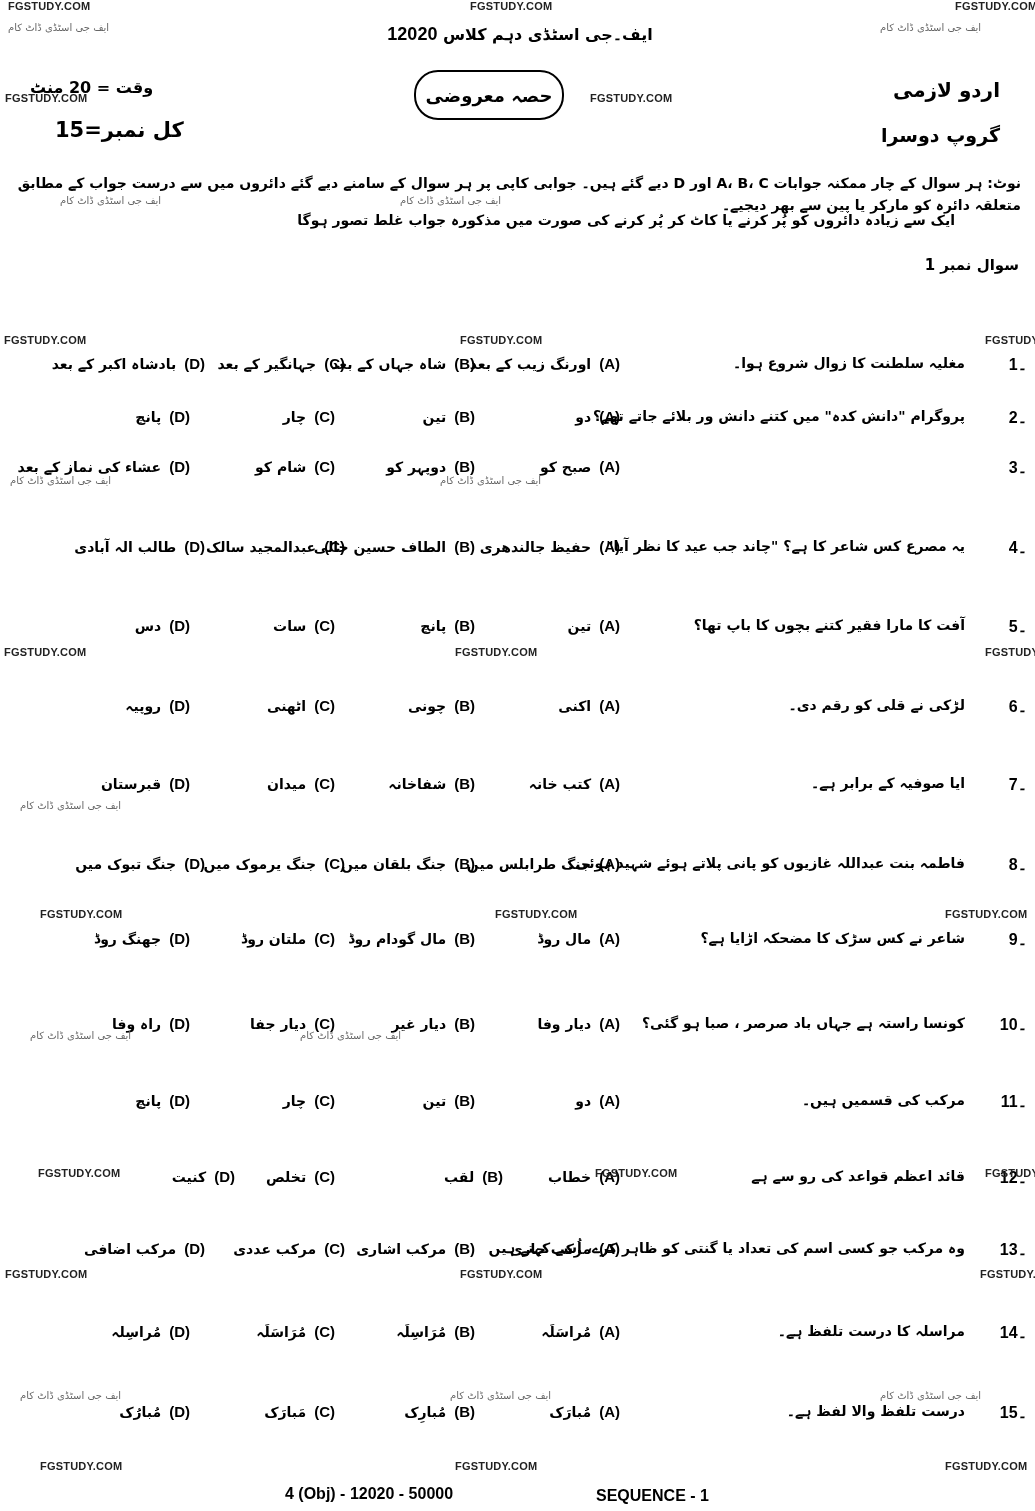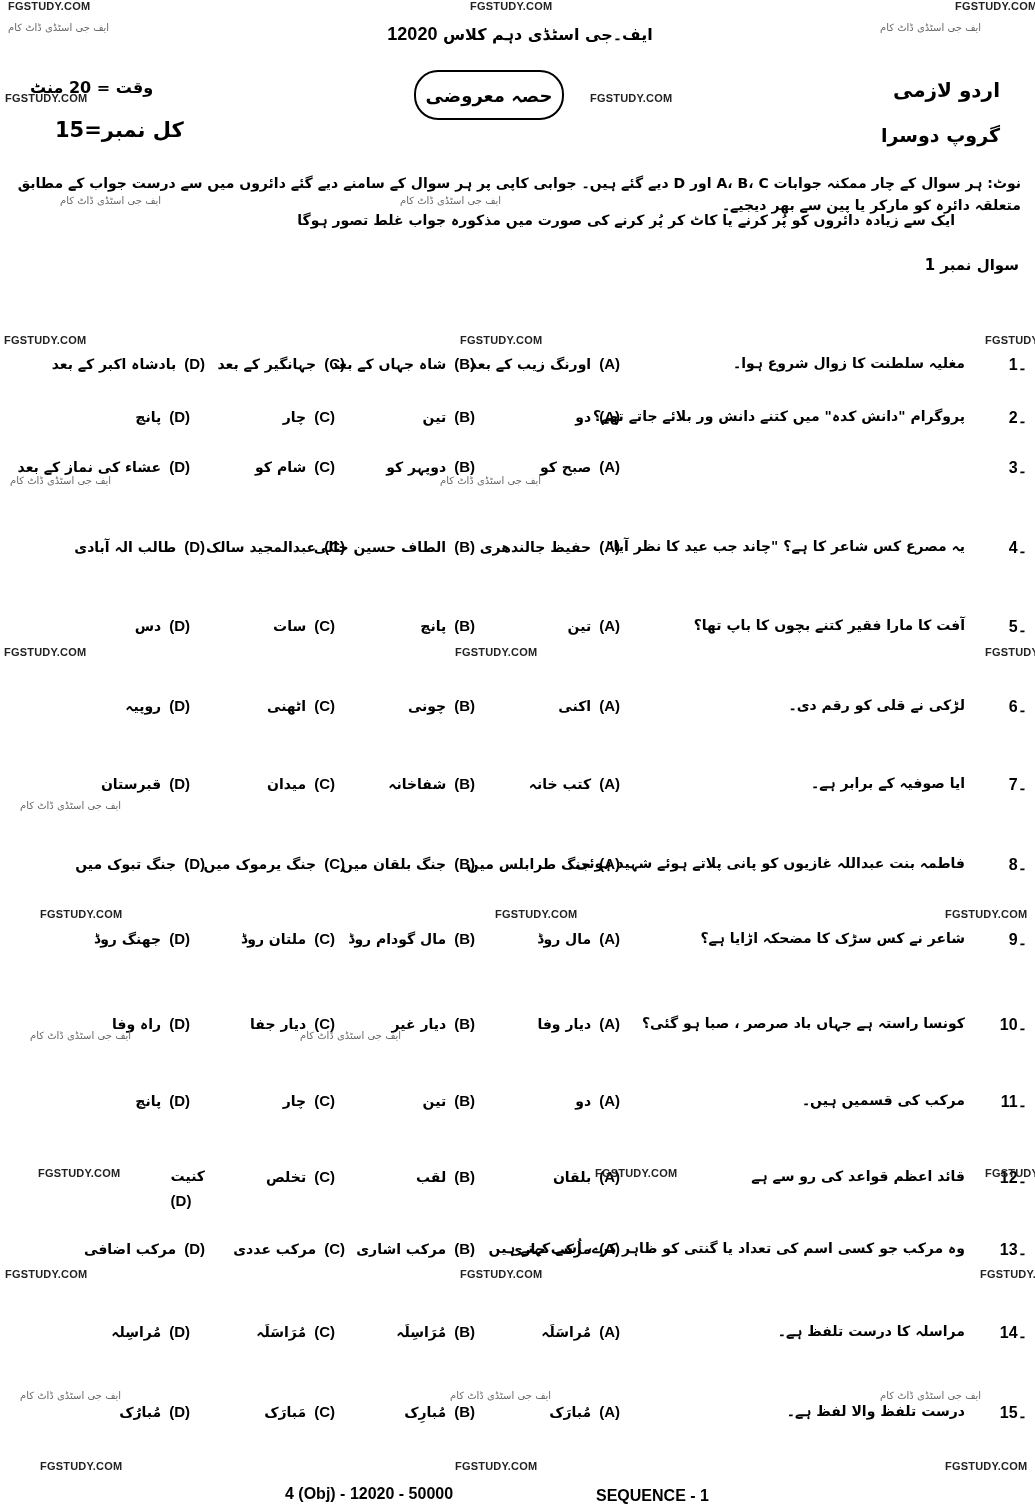--- a/index.html
+++ b/index.html
@@ -269,32 +269,32 @@
       </div>
       <div class="opt" style="right: 845px;">
         <span class="val">پانچ</span>
         <span class="lbl">(D)</span>
       </div>
     </div>
     <div class="q-row" style="top: 1168px;">
       <div class="q-num">12۔</div>
       <div class="q-text">قائد اعظم قواعد کی رو سے ہے</div>
       <div class="opt" style="right: 415px;">
-        <span class="val">بلقان</span>
-        <span class="lbl">(A)</span>
-      </div>
-      <div class="opt" style="right: 560px;">
+        <span class="val">خطاب</span>
+        <span class="lbl">(A)</span>
+      </div>
+      <div class="opt" style="right: 532px;">
         <span class="val">لقب</span>
         <span class="lbl">(B)</span>
       </div>
       <div class="opt" style="right: 700px;">
         <span class="val">تخلص</span>
         <span class="lbl">(C)</span>
       </div>
-      <div class="opt" style="right: 830px; flex-direction: column;">
+      <div class="opt" style="right: 800px;">
         <span class="val">کنیت</span>
         <span class="lbl">(D)</span>
       </div>
     </div>
     <div class="q-row" style="top: 1240px;">
       <div class="q-num">13۔</div>
       <div class="q-text">وہ مرکب جو کسی اسم کی تعداد یا گنتی کو ظاہر کرے، اُسے کہتے ہیں</div>
       <div class="opt" style="right: 415px;">
         <span class="val">مرکب جاری</span>
         <span class="lbl">(A)</span>

